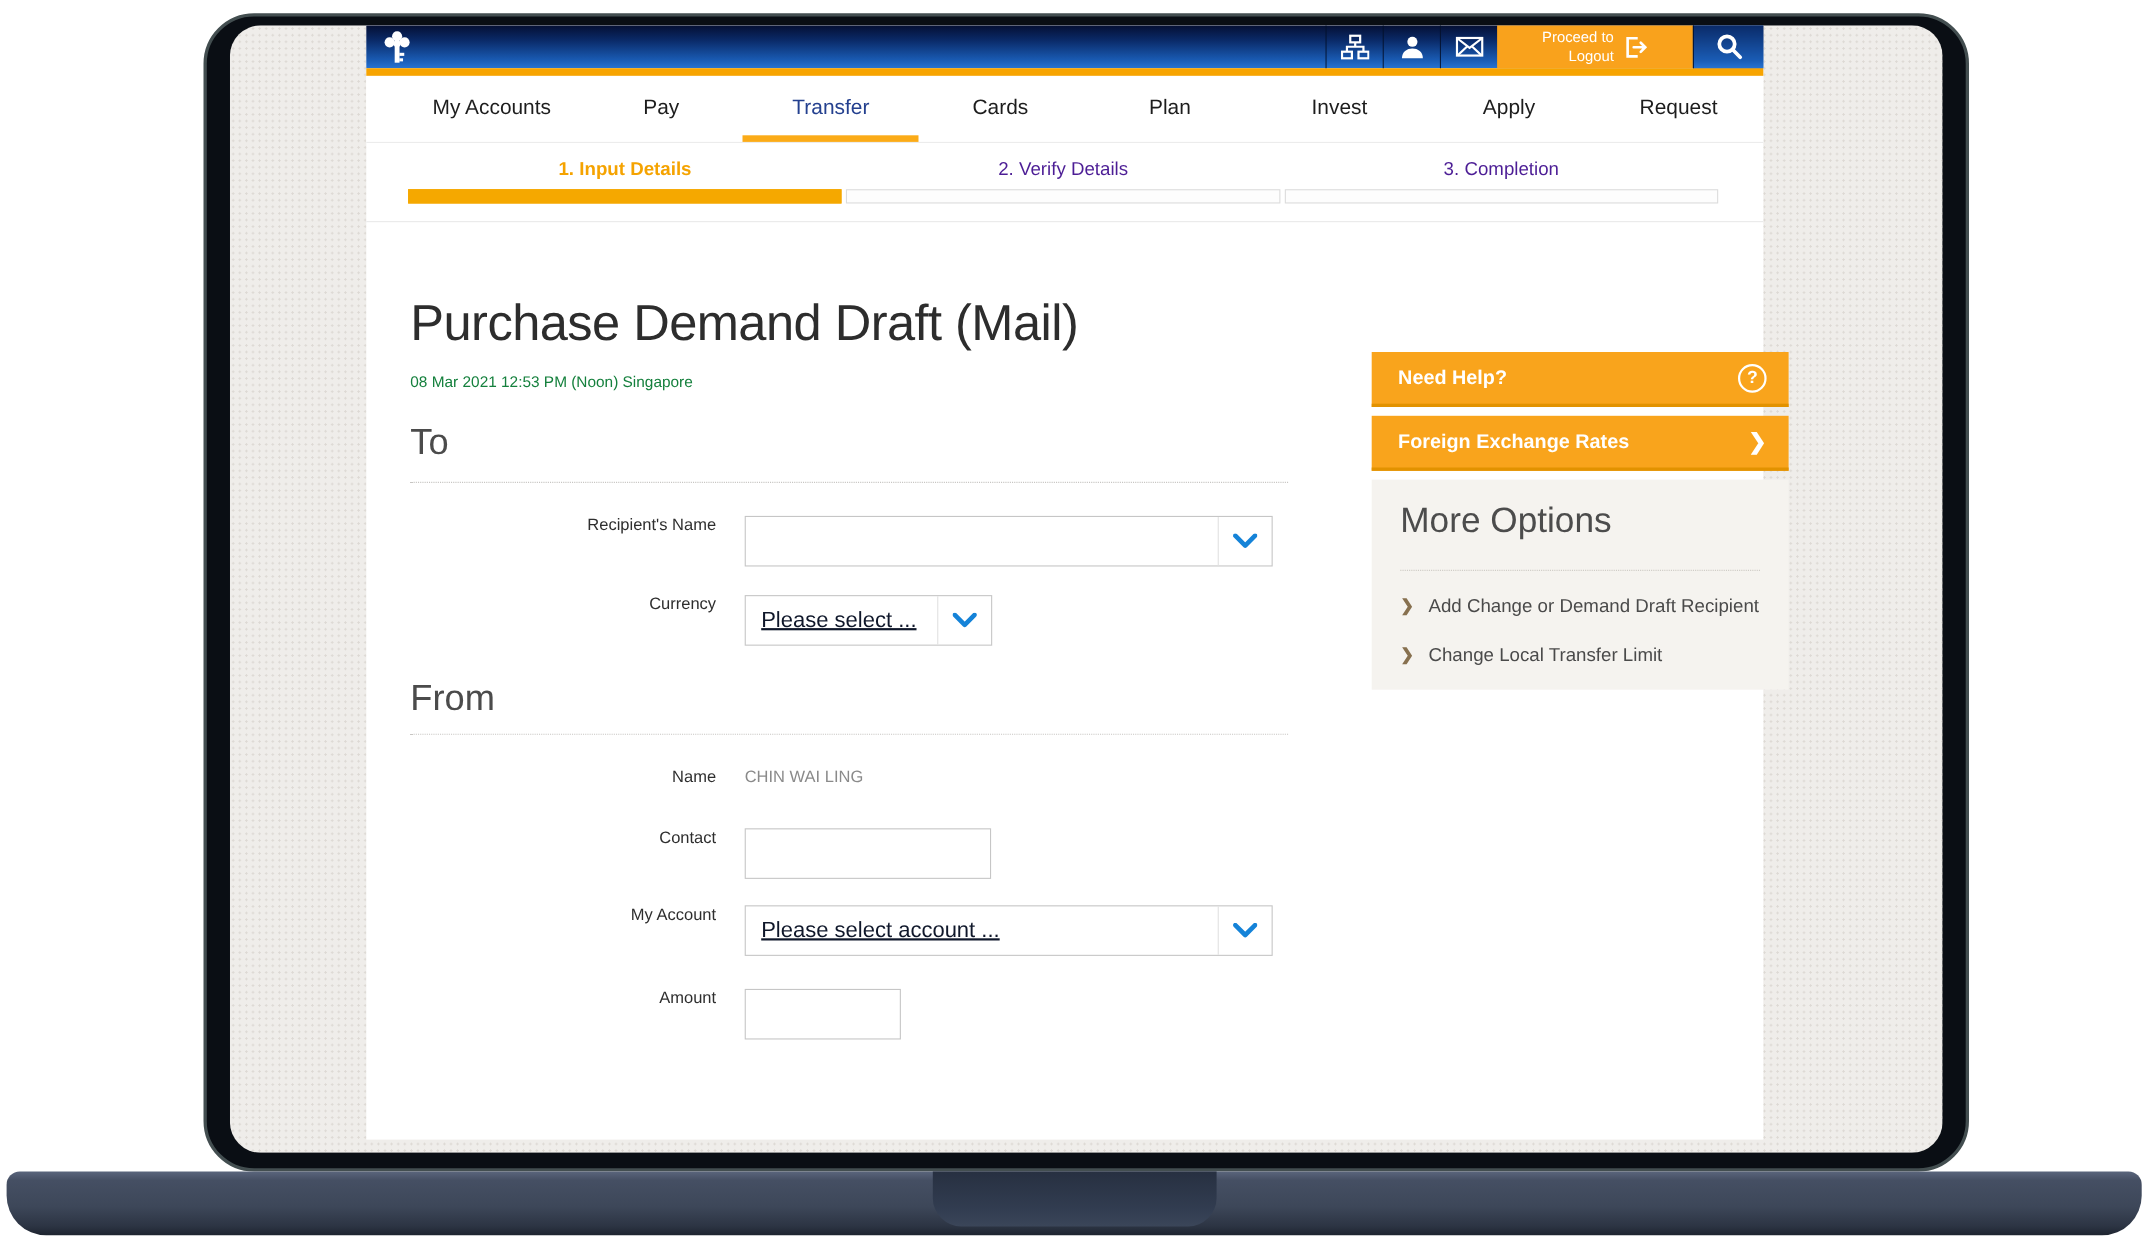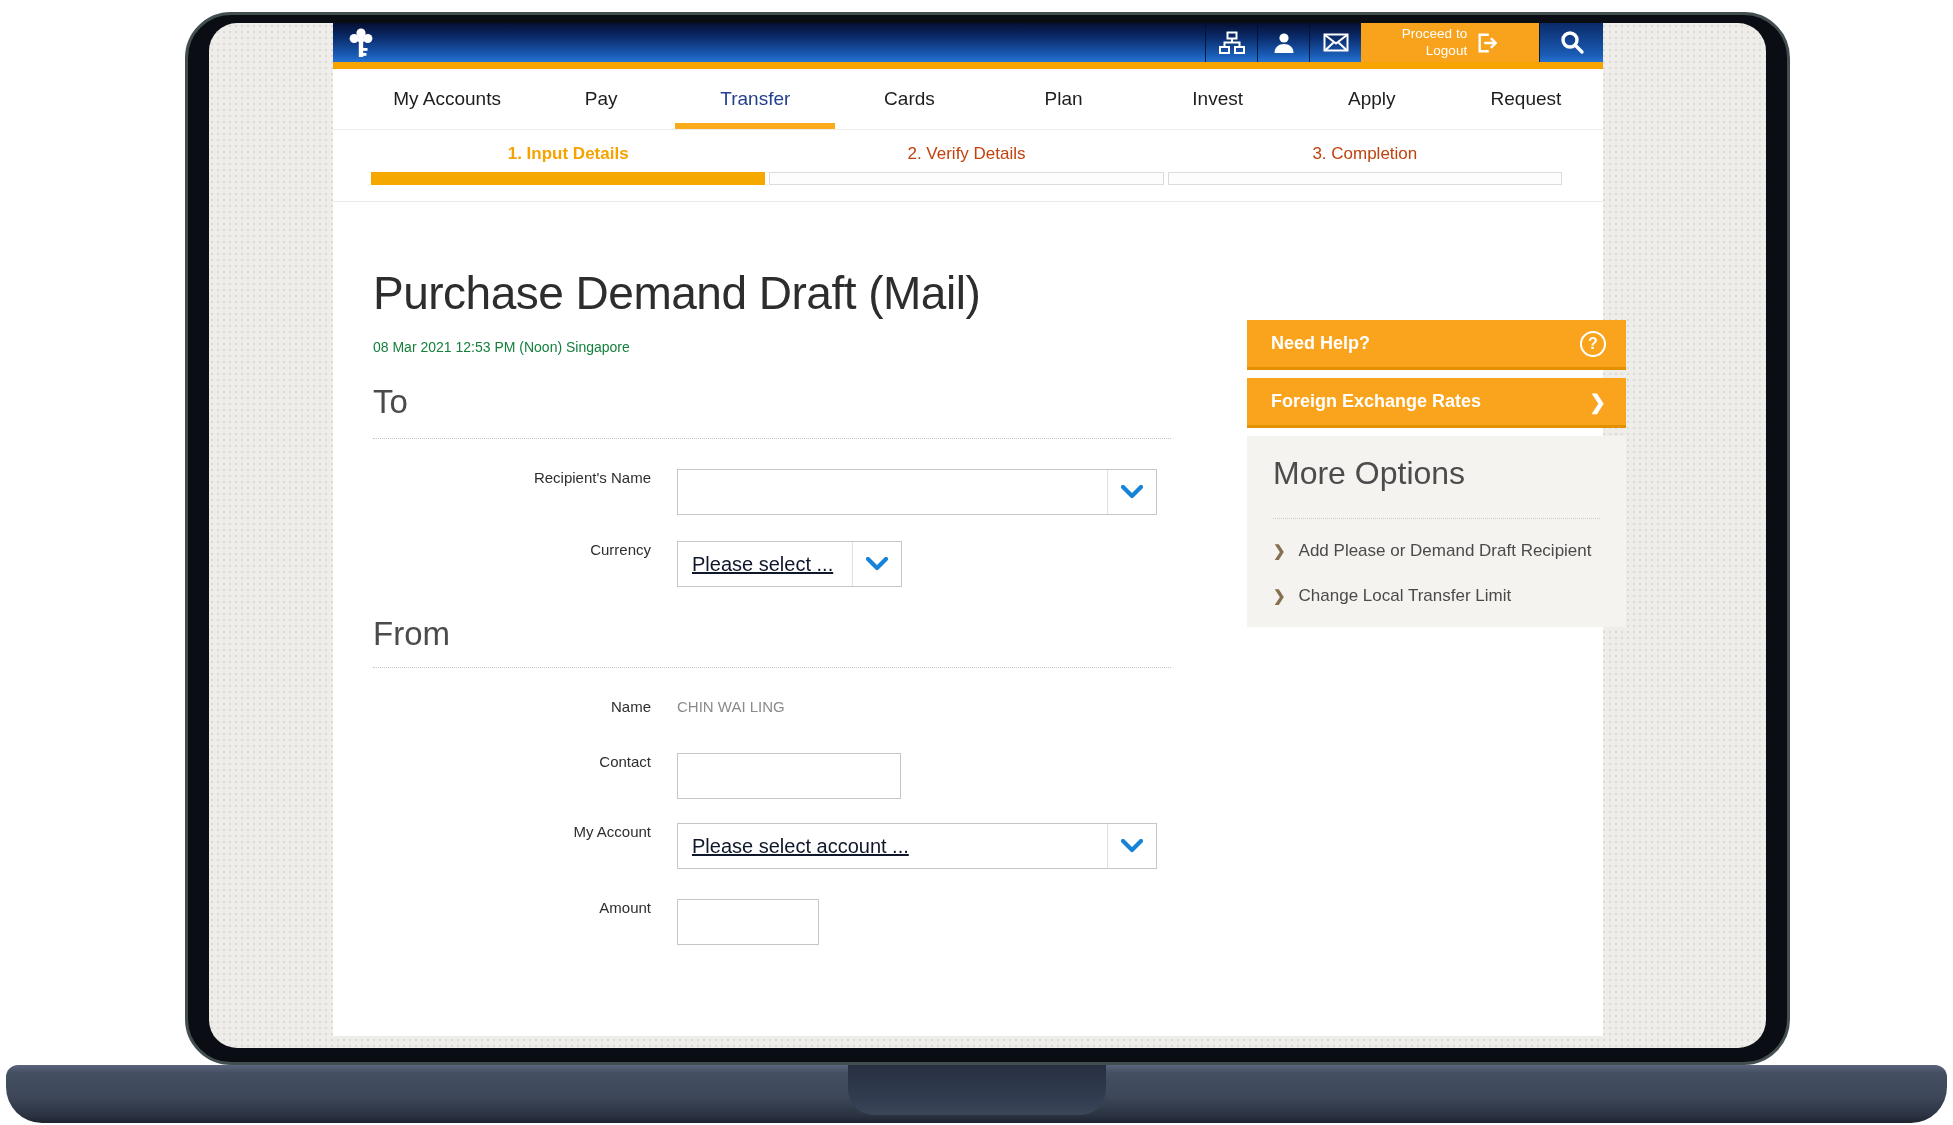--- a/index.html
+++ b/index.html
@@ -67,21 +67,21 @@
   }
   .nav-item.active{ color:#24408f; }
   .nav-item.active::after{
     content:""; position:absolute; bottom:0; left:50%; transform:translateX(-50%);
     width:160px; height:6px; background:#fbab18;
   }
 
   
   .steps{ display:flex; gap:4px; padding:14px 41px 0 38px; height:72px; border-bottom:1px solid #e9e9e9; }
   .step{ flex:1; }
-  .step-label{ text-align:center; font-size:17px; color:#c2410c; margin-bottom:8px; }
+  .step-label{ text-align:center; font-size:17px; color:#4c1d95; margin-bottom:8px; }
   .step.active .step-label{ color:#f5a300; font-weight:700; }
   .step-bar{ height:13px; background:#fdfdfd; border:1px solid #dcdcdc; }
   .step.active .step-bar{ background:#f5a800; border-color:#f5a800; }
 
   
   .main{ position:relative; }
   .content{ padding-left:40px; width:838px; }
   .page-title{ margin-top:64px; font-size:46px; font-weight:300; letter-spacing:-0.5px; color:#2d2d2d; line-height:55px; }
   .timestamp{ margin-top:18px; font-size:14px; color:#15803d; }
   .desc{ margin-top:30px; font-size:15px; color:#3c3c3c; }
@@ -304,21 +304,21 @@
             <div class="sb-btn">
               <span>Foreign Exchange Rates</span>
               <span class="sb-spacer"></span>
               <span class="sb-chev">❯</span>
             </div>
             <div class="more-options">
               <div class="mo-title">More Options</div>
               <div class="mo-divider"></div>
               <div class="mo-link">
                 <span class="mo-chev">❯</span>
-                <span class="mo-text">Add Please or Demand Draft Recipient</span>
+                <span class="mo-text">Add Change or Demand Draft Recipient</span>
               </div>
               <div class="mo-link">
                 <span class="mo-chev">❯</span>
                 <span class="mo-text">Change Local Transfer Limit</span>
               </div>
             </div>
           </div>
         </div>
 
       </div>

